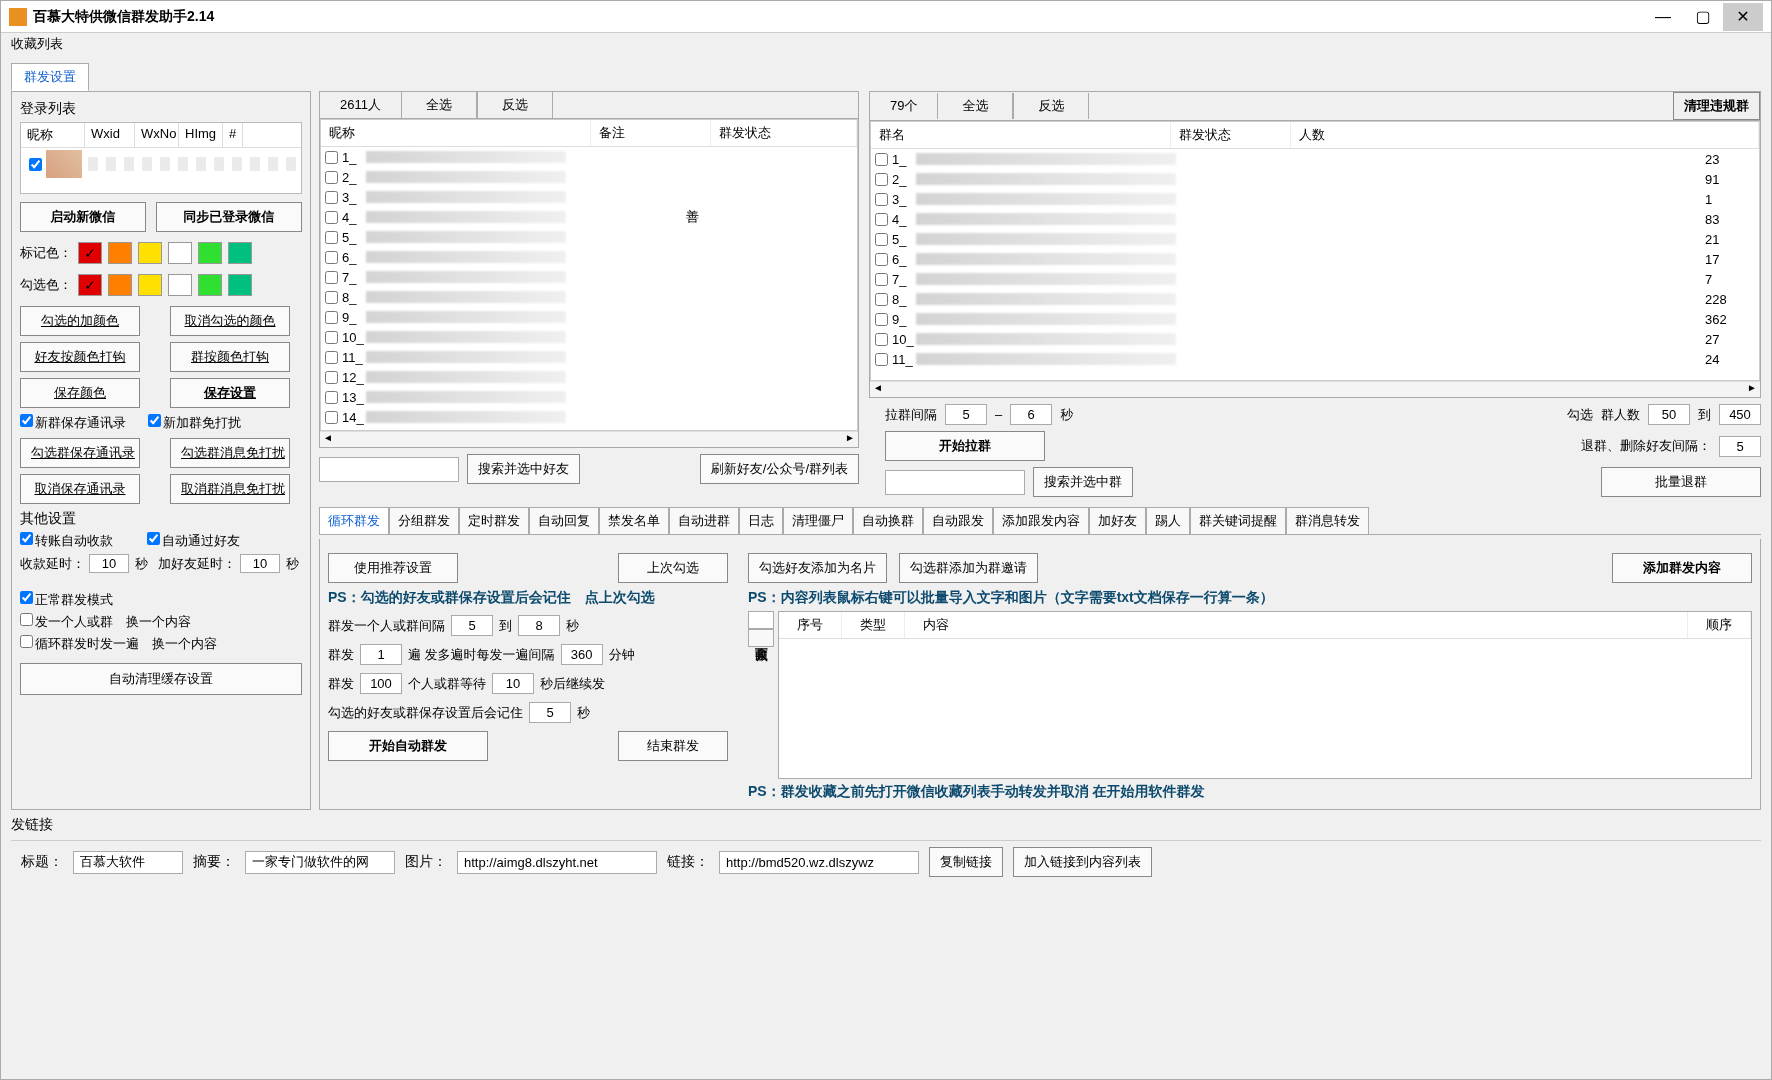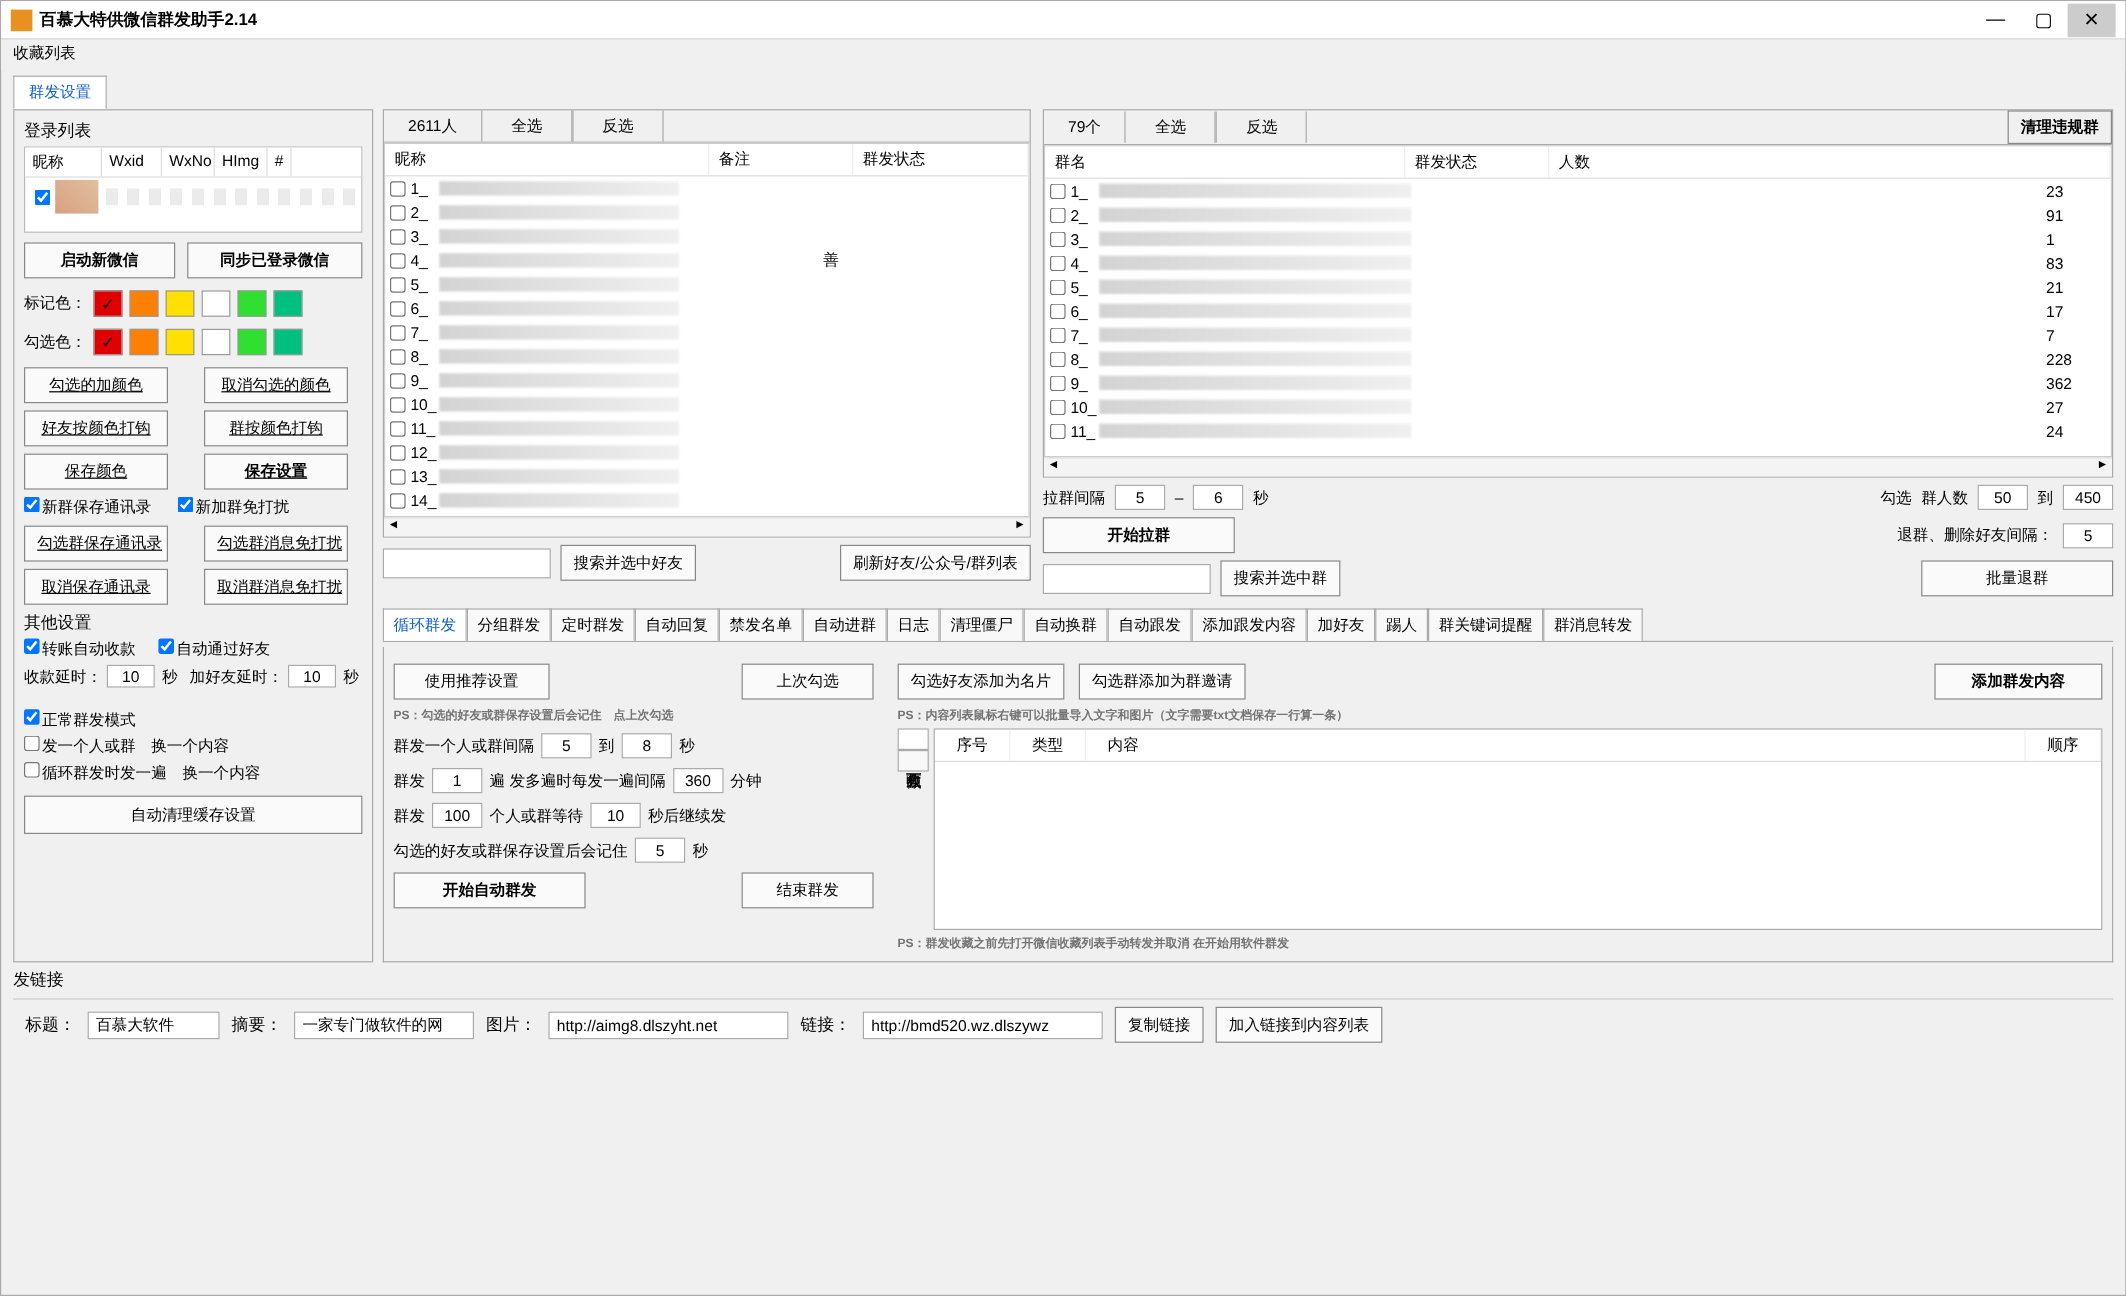--- a/index.html
+++ b/index.html
@@ -54,29 +54,29 @@
 .list-row .chk { margin-right: 4px; }
 .list-row .idx { width: 24px; }
 .list-row .name { flex:1; height: 12px; background: linear-gradient(90deg,#ccc,#eee); filter: blur(1px); opacity:.85; max-width: 200px; }
 .scrollbar-bottom { height: 16px; background: #f4f4f4; border-top: 1px solid #ddd; display:flex; }
 .scrollbar-bottom::before { content:"◄"; font-size:10px; padding:0 3px; }
 .scrollbar-bottom::after { content:"►"; font-size:10px; padding:0 3px; margin-left:auto; }
 
 .below-list { display:flex; gap:8px; margin-top:6px; align-items:center; }
 .search-input { width: 140px; border:1px solid #aaa; padding:4px; background:#fff; }
 
-.group-ops { display:flex; align-items:center; gap:8px; margin-top:6px; flex-wrap: wrap; }
+.group-ops { display:flex; align-items:center; gap:8px; margin-top:6px; flex-wrap: wrap; margin-left: 16px; }
 .small-inp { width: 42px; text-align:center; border:1px solid #aaa; padding:2px; }
 
 .tab-strip2 { display:flex; border-bottom:1px solid #aaa; margin-top:6px; background:#f0f0f0; }
 .tab2 { padding:4px 8px; border:1px solid #aaa; border-bottom:none; background:#f8f8f8; font-size:13px; cursor:pointer; }
 .tab2.active { background:#fff; color:#1060d0; }
 .lower-panel { border:1px solid #aaa; border-top:none; padding:8px; background:#f0f0f0; }
 .lower-row { display:flex; align-items:center; gap:12px; margin:6px 0; }
-.red-note { color:#737373; font-weight:bold; font-size:10px; }
+.red-note { color:#0c4a6e; font-weight:bold; font-size:14px; }
 .param-line { display:flex; align-items:center; gap:6px; margin:8px 0; font-size:14px; }
 
 .content-area { display:flex; margin-top:4px; gap:4px; }
 .vtabs { display:flex; flex-direction:column; }
 .vtab { writing-mode: vertical-rl; padding:8px 3px; border:1px solid #aaa; background:#f8f8f8; font-size:13px; cursor:pointer; }
 .vtab.active { background:#fff; color:#1060d0; }
 .content-table { flex:1; border:1px solid #aaa; background:#fff; height:168px; }
 .content-table .hdr { display:flex; border-bottom:1px solid #ddd; }
 .content-table .hdr div { padding:4px 18px; border-right:1px solid #eee; }
 
@@ -168,21 +168,21 @@
             <div class="btn">勾选群保存通讯录</div>
             <div class="btn">勾选群消息免打扰</div>
           </div>
         <div class="two-col-btns">
             <div class="btn">取消保存通讯录</div>
             <div class="btn">取消群消息免打扰</div>
           </div>
         <div class="divider-title">其他设置</div>
         <div class="chk-line">
             <label><input type="checkbox" checked="" style=""><span>转账自动收款</span></label>
-            <label style="margin-left:15px"><input type="checkbox" checked="" style=""><span>自动通过好友</span></label>
+            <label style="margin-left:30px"><input type="checkbox" checked="" style=""><span>自动通过好友</span></label>
           </div>
         <div class="chk-line">
           <span>收款延时：</span>
           <input class="txt-inline" value="10" style="">
           <span>秒</span>
           <span style="margin-left:6px">加好友延时：</span>
           <input class="txt-inline" value="10" style="">
           <span>秒</span>
         </div>
         <div style="height:10px"></div>

